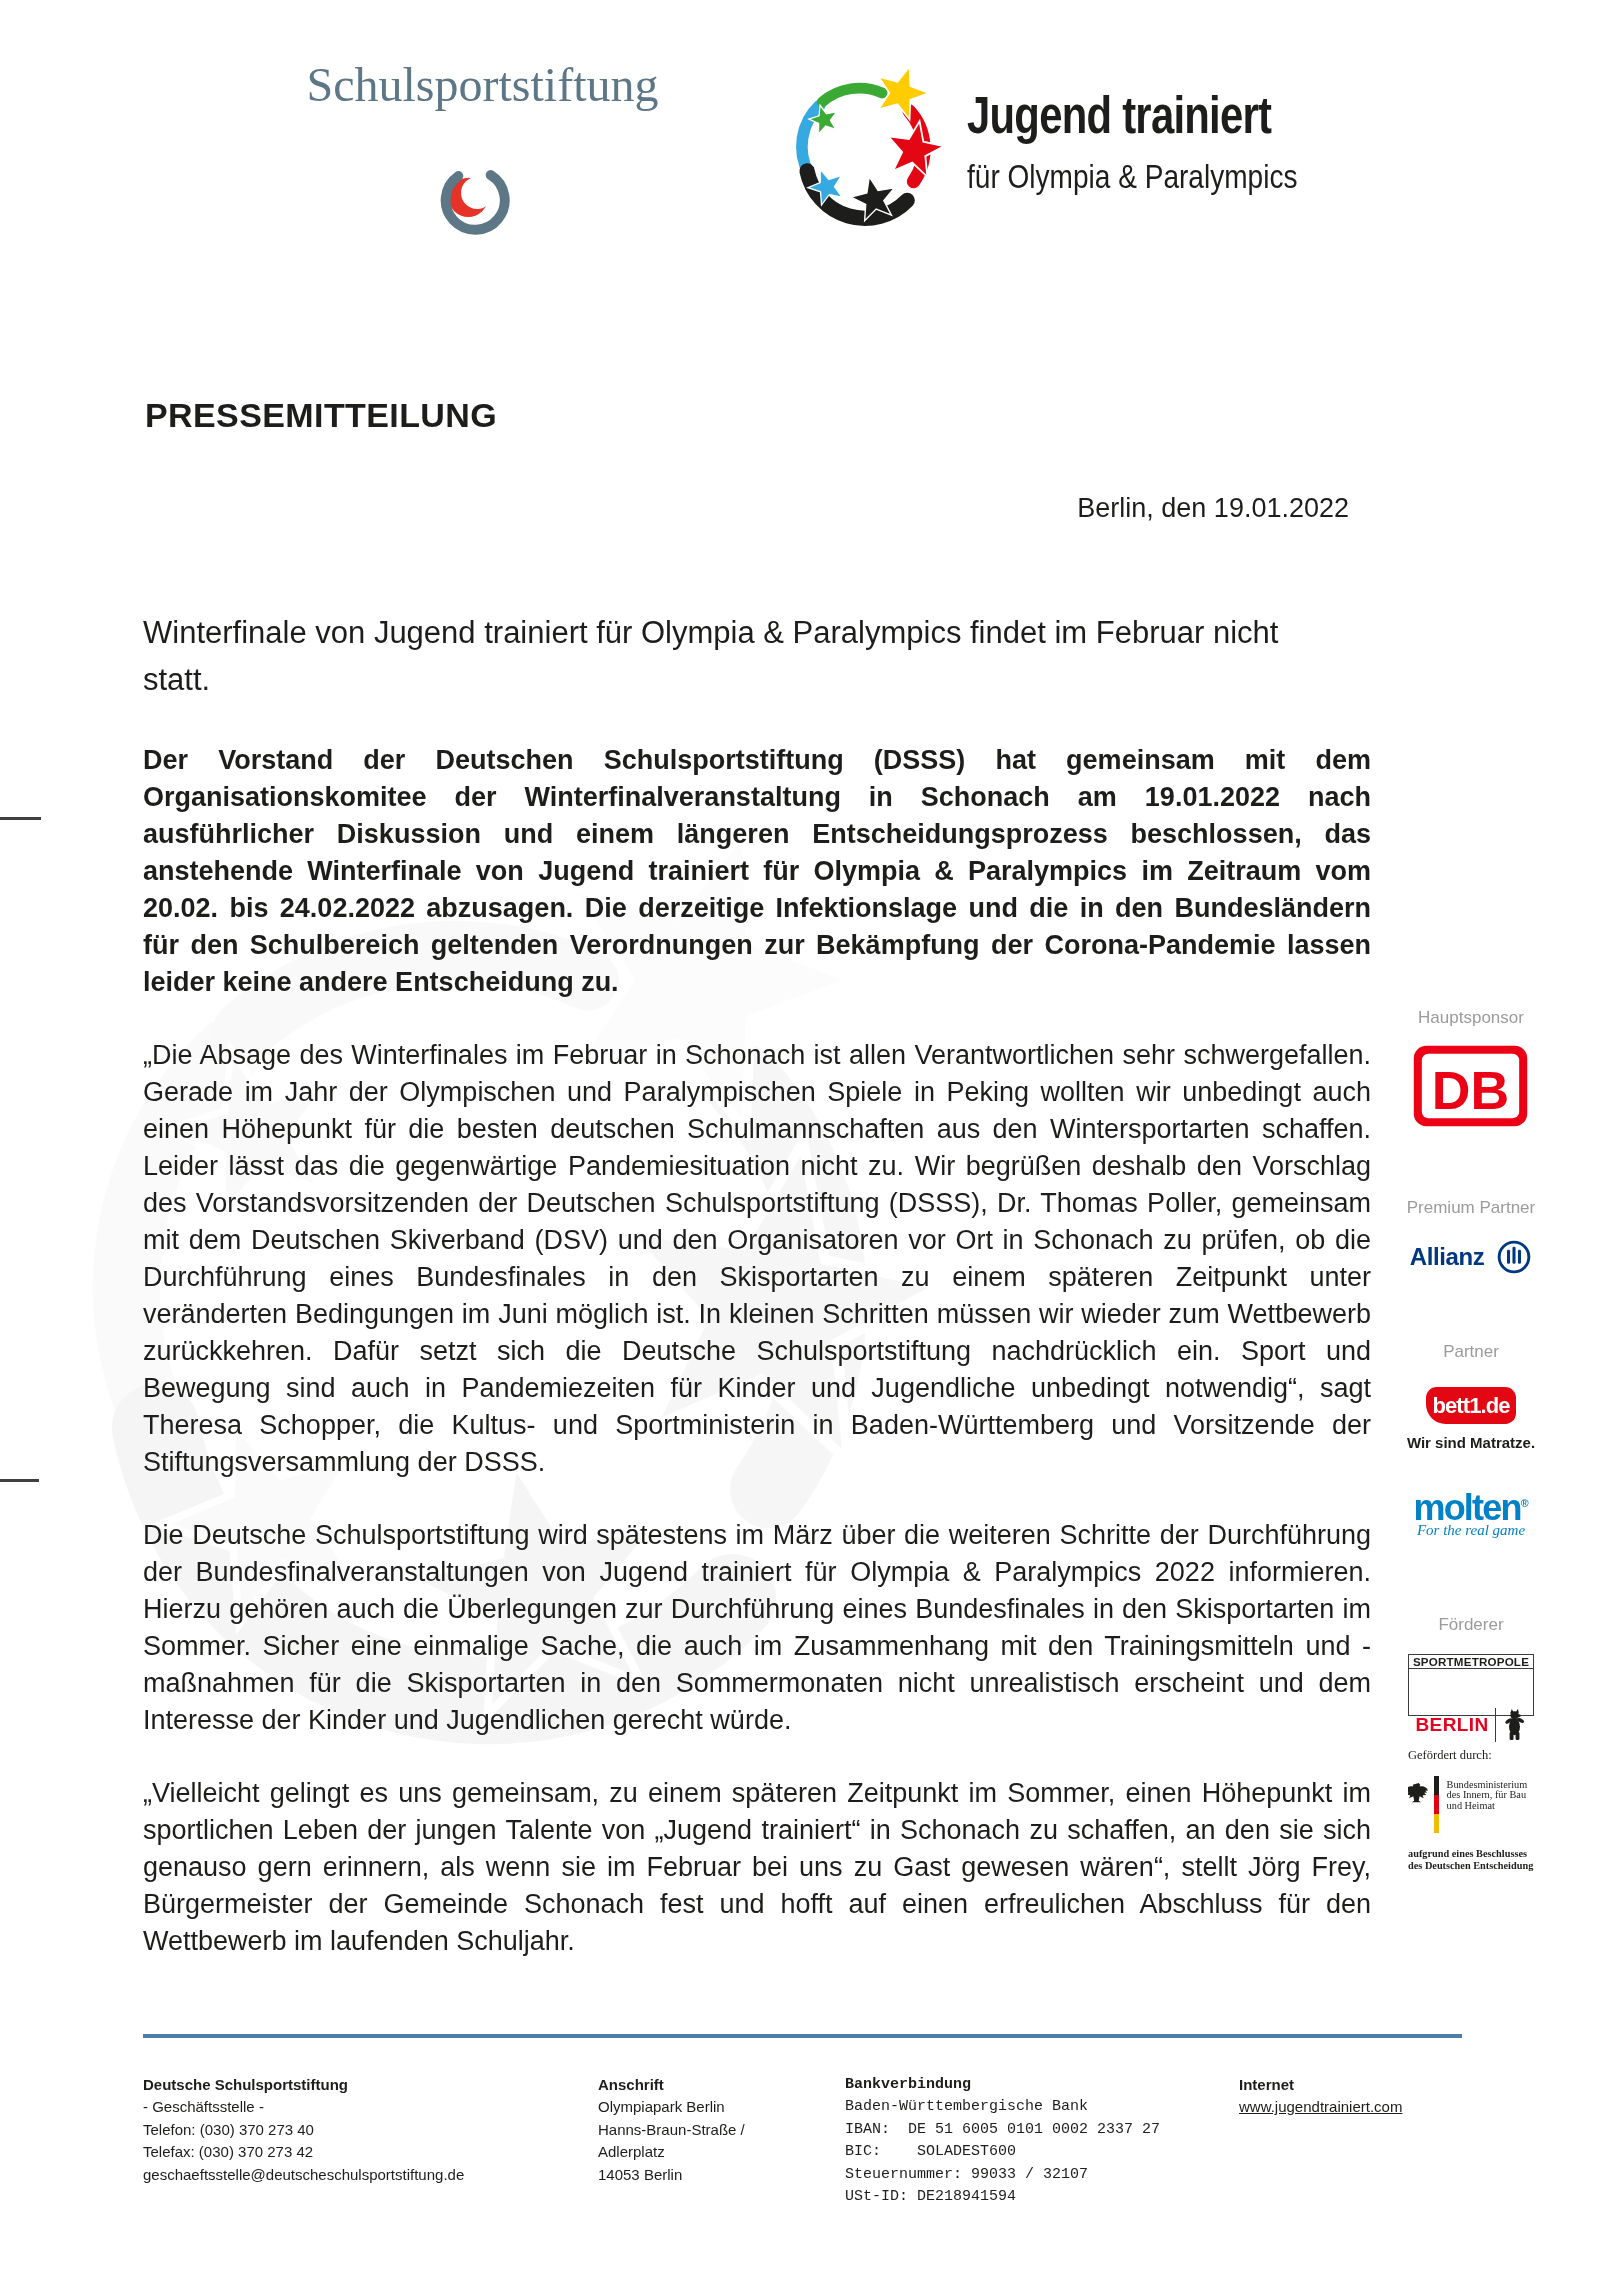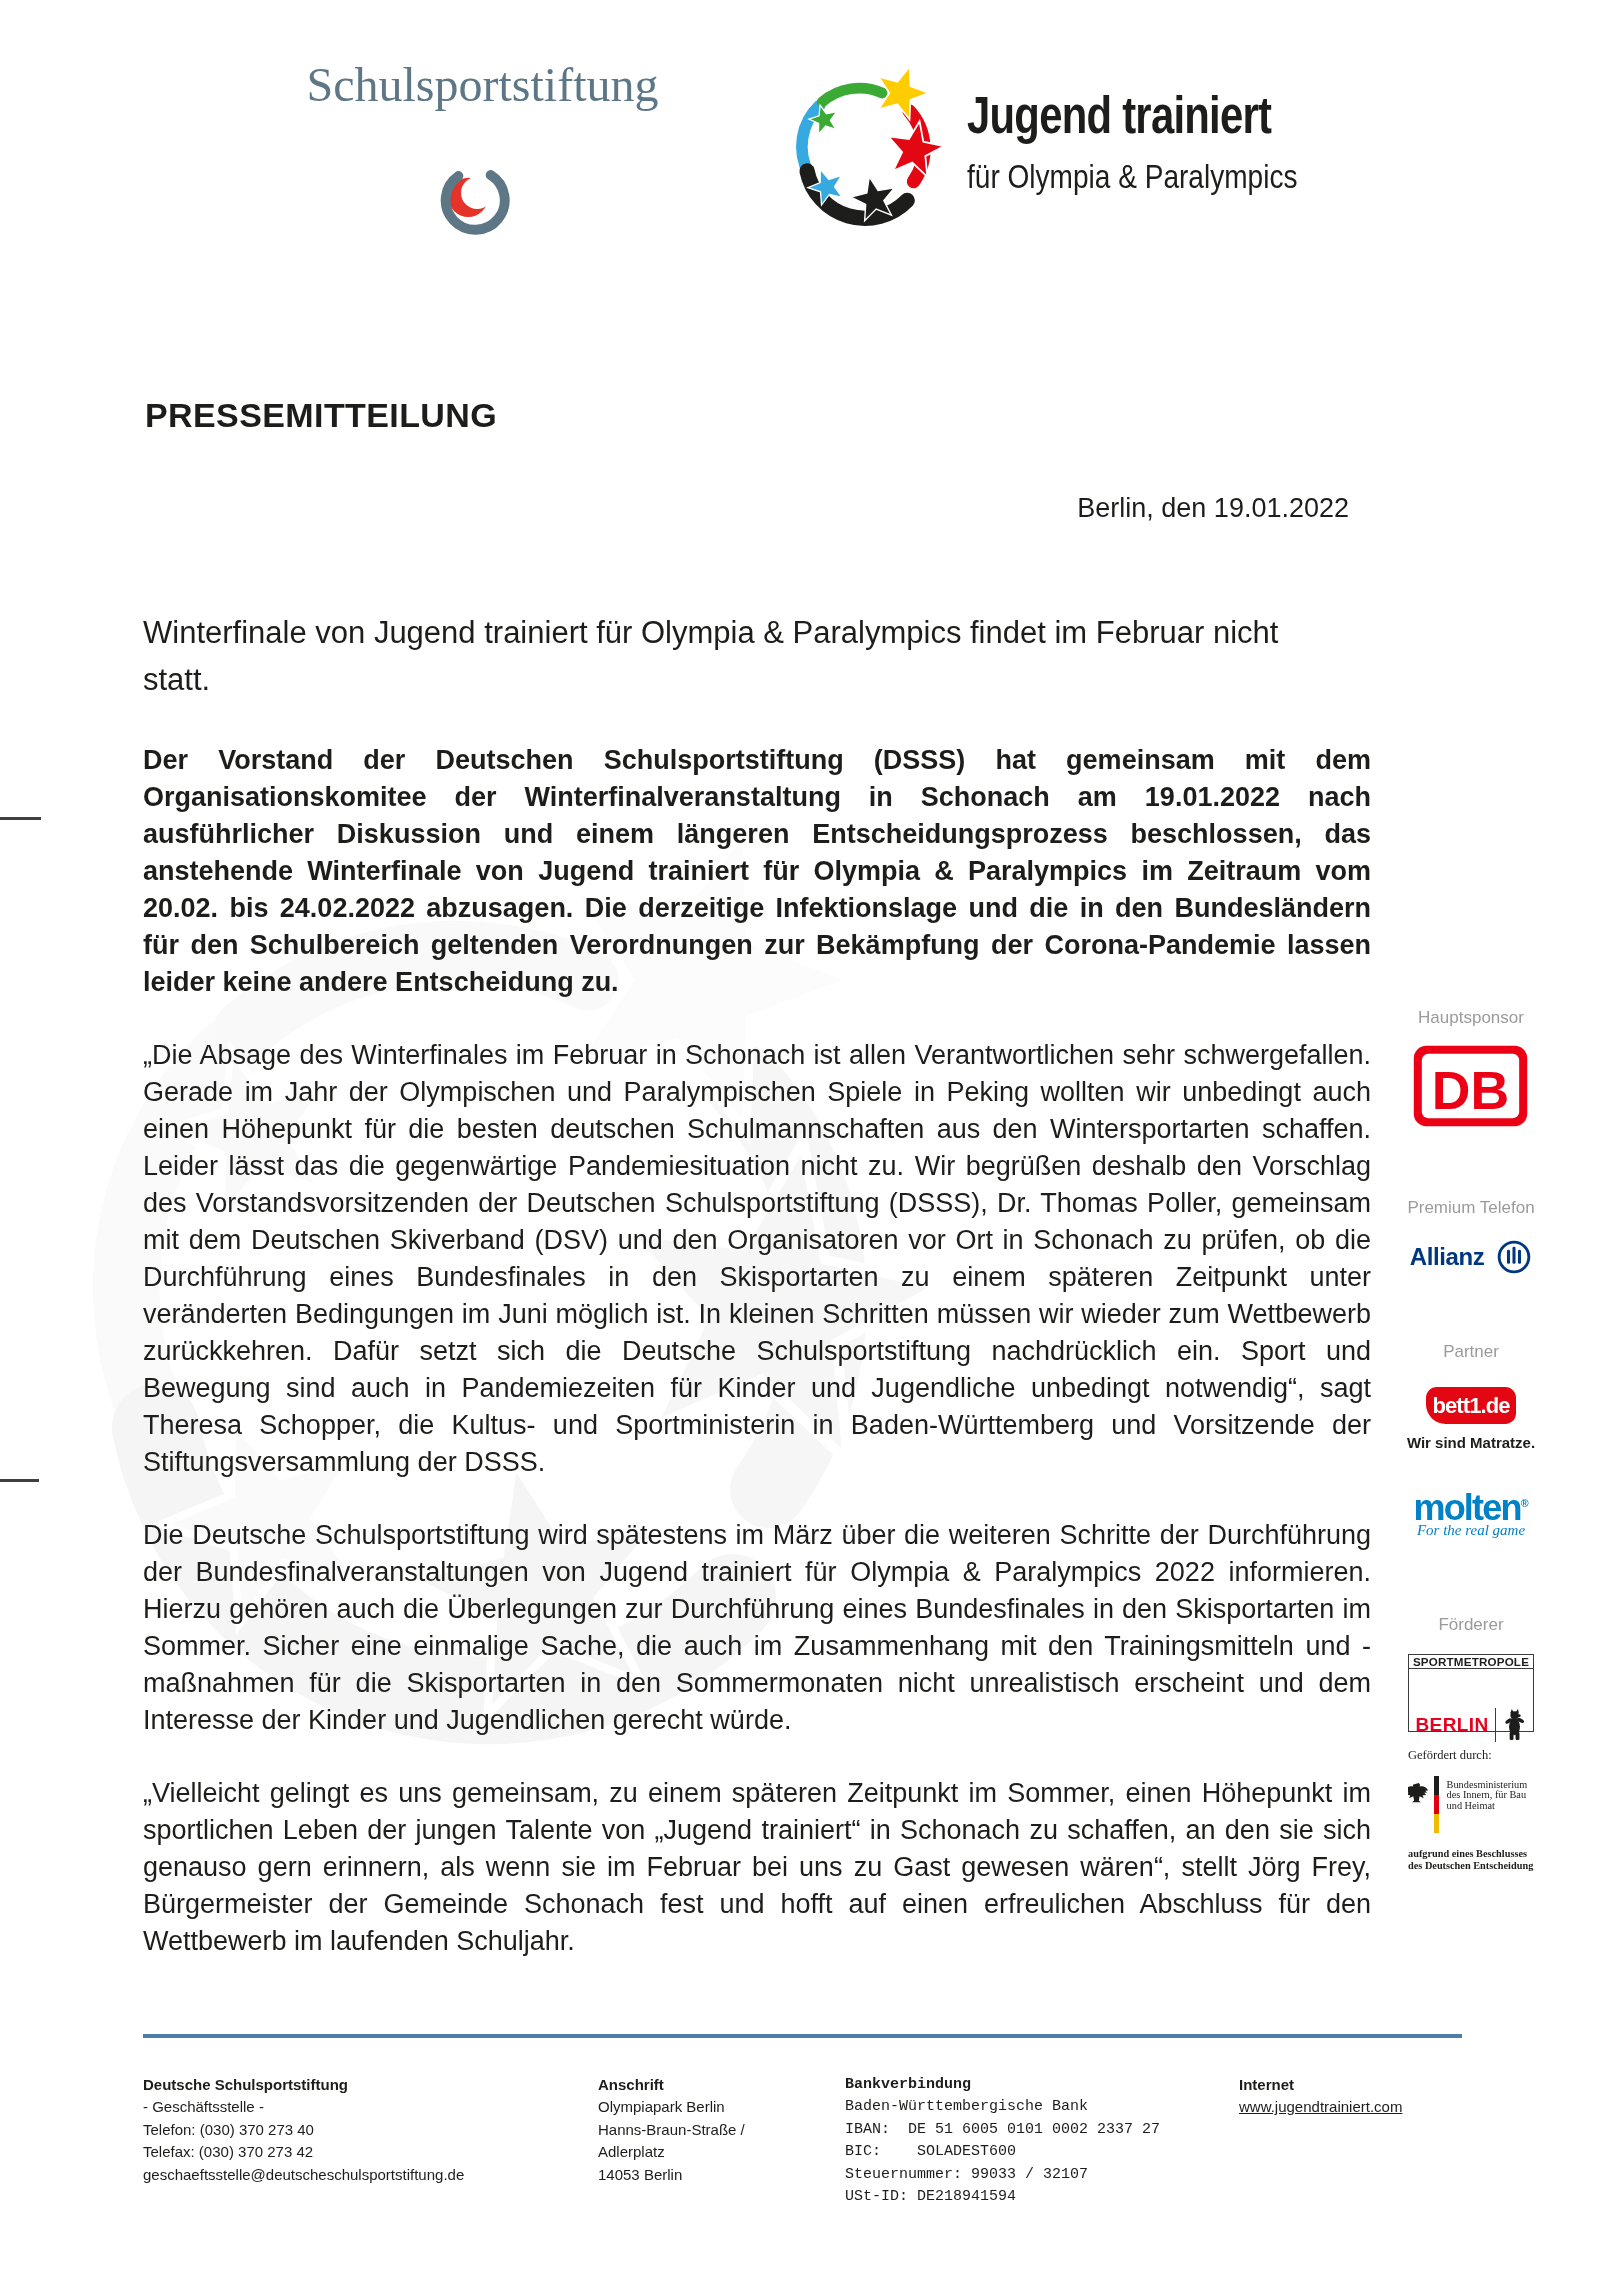--- a/index.html
+++ b/index.html
@@ -57,21 +57,21 @@
   .molten-word{
     left:1379px;top:1485px;width:184px;text-align:center;
     font-size:36px;font-weight:bold;color:#0081c8;letter-spacing:-1.8px;line-height:36px;
   }
   .molten-word sup{font-size:10.7px;letter-spacing:0;}
   .molten-claim{
     left:1379px;top:1522px;width:184px;text-align:center;
     font-family:"Liberation Serif", serif;font-style:italic;font-size:15px;color:#0081c8;
   }
   .sportmetropole{
-    left:1408px;top:1654px;width:126px;height:78px;border:1.8px solid #3c3c3c;background:#fff;
+    left:1408px;top:1654px;width:126px;height:62px;border:1.8px solid #3c3c3c;background:#fff;
     box-sizing:border-box;display:flex;flex-direction:column;gap:39px;
   }
   .sm-top{
     height:25px;border-bottom:1.8px solid #3c3c3c;display:flex;align-items:center;justify-content:center;
     font-size:11.6px;font-weight:bold;letter-spacing:0.2px;color:#1d1d1b;
   }
   .sm-bottom{flex:1;display:flex;}
   .sm-berlin{
     width:86px;border-right:1.8px solid #3c3c3c;display:flex;align-items:center;justify-content:center;
     font-size:19px;font-weight:bold;color:#e40422;letter-spacing:0.4px;
@@ -154,21 +154,21 @@
   <p>„Vielleicht gelingt es uns gemeinsam, zu einem späteren Zeitpunkt im Sommer, einen Höhepunkt im sportlichen Leben der jungen Talente von „Jugend trainiert“ in Schonach zu schaffen, an den sie sich genauso gern erinnern, als wenn sie im Februar bei uns zu Gast gewesen wären“, stellt Jörg Frey, Bürgermeister der Gemeinde Schonach fest und hofft auf einen erfreulichen Abschluss für den Wettbewerb im laufenden Schuljahr.</p>
 </div>
 
 <div class="abs side-label lbl-haupt">Hauptsponsor</div>
 <svg class="abs db-logo" width="117" height="84" viewBox="0 0 131 94">
   <rect x="2" y="2" width="127" height="90" rx="14" fill="#ec0016"></rect>
   <rect x="11" y="11" width="109" height="72" rx="7" fill="#ffffff"></rect>
   <text x="65.5" y="73" text-anchor="middle" font-family="Liberation Sans, sans-serif" font-size="60" font-weight="bold" fill="#ec0016">DB</text>
 </svg>
 
-<div class="abs side-label lbl-premium">Premium Telefon</div>
+<div class="abs side-label lbl-premium">Premium Partner</div>
 <div class="abs allianz-row">
   <span class="allianz-word">Allianz</span>
   <svg width="36" height="36" viewBox="0 0 40 40">
     <circle cx="20" cy="20" r="16.5" fill="none" stroke="#003781" stroke-width="3.2"></circle>
     <rect x="12.2" y="12" width="3.4" height="15.5" rx="1.5" fill="#003781"></rect>
     <rect x="18.3" y="8.5" width="3.4" height="19" rx="1.5" fill="#003781"></rect>
     <rect x="24.4" y="12" width="3.4" height="15.5" rx="1.5" fill="#003781"></rect>
   </svg>
 </div>
 

